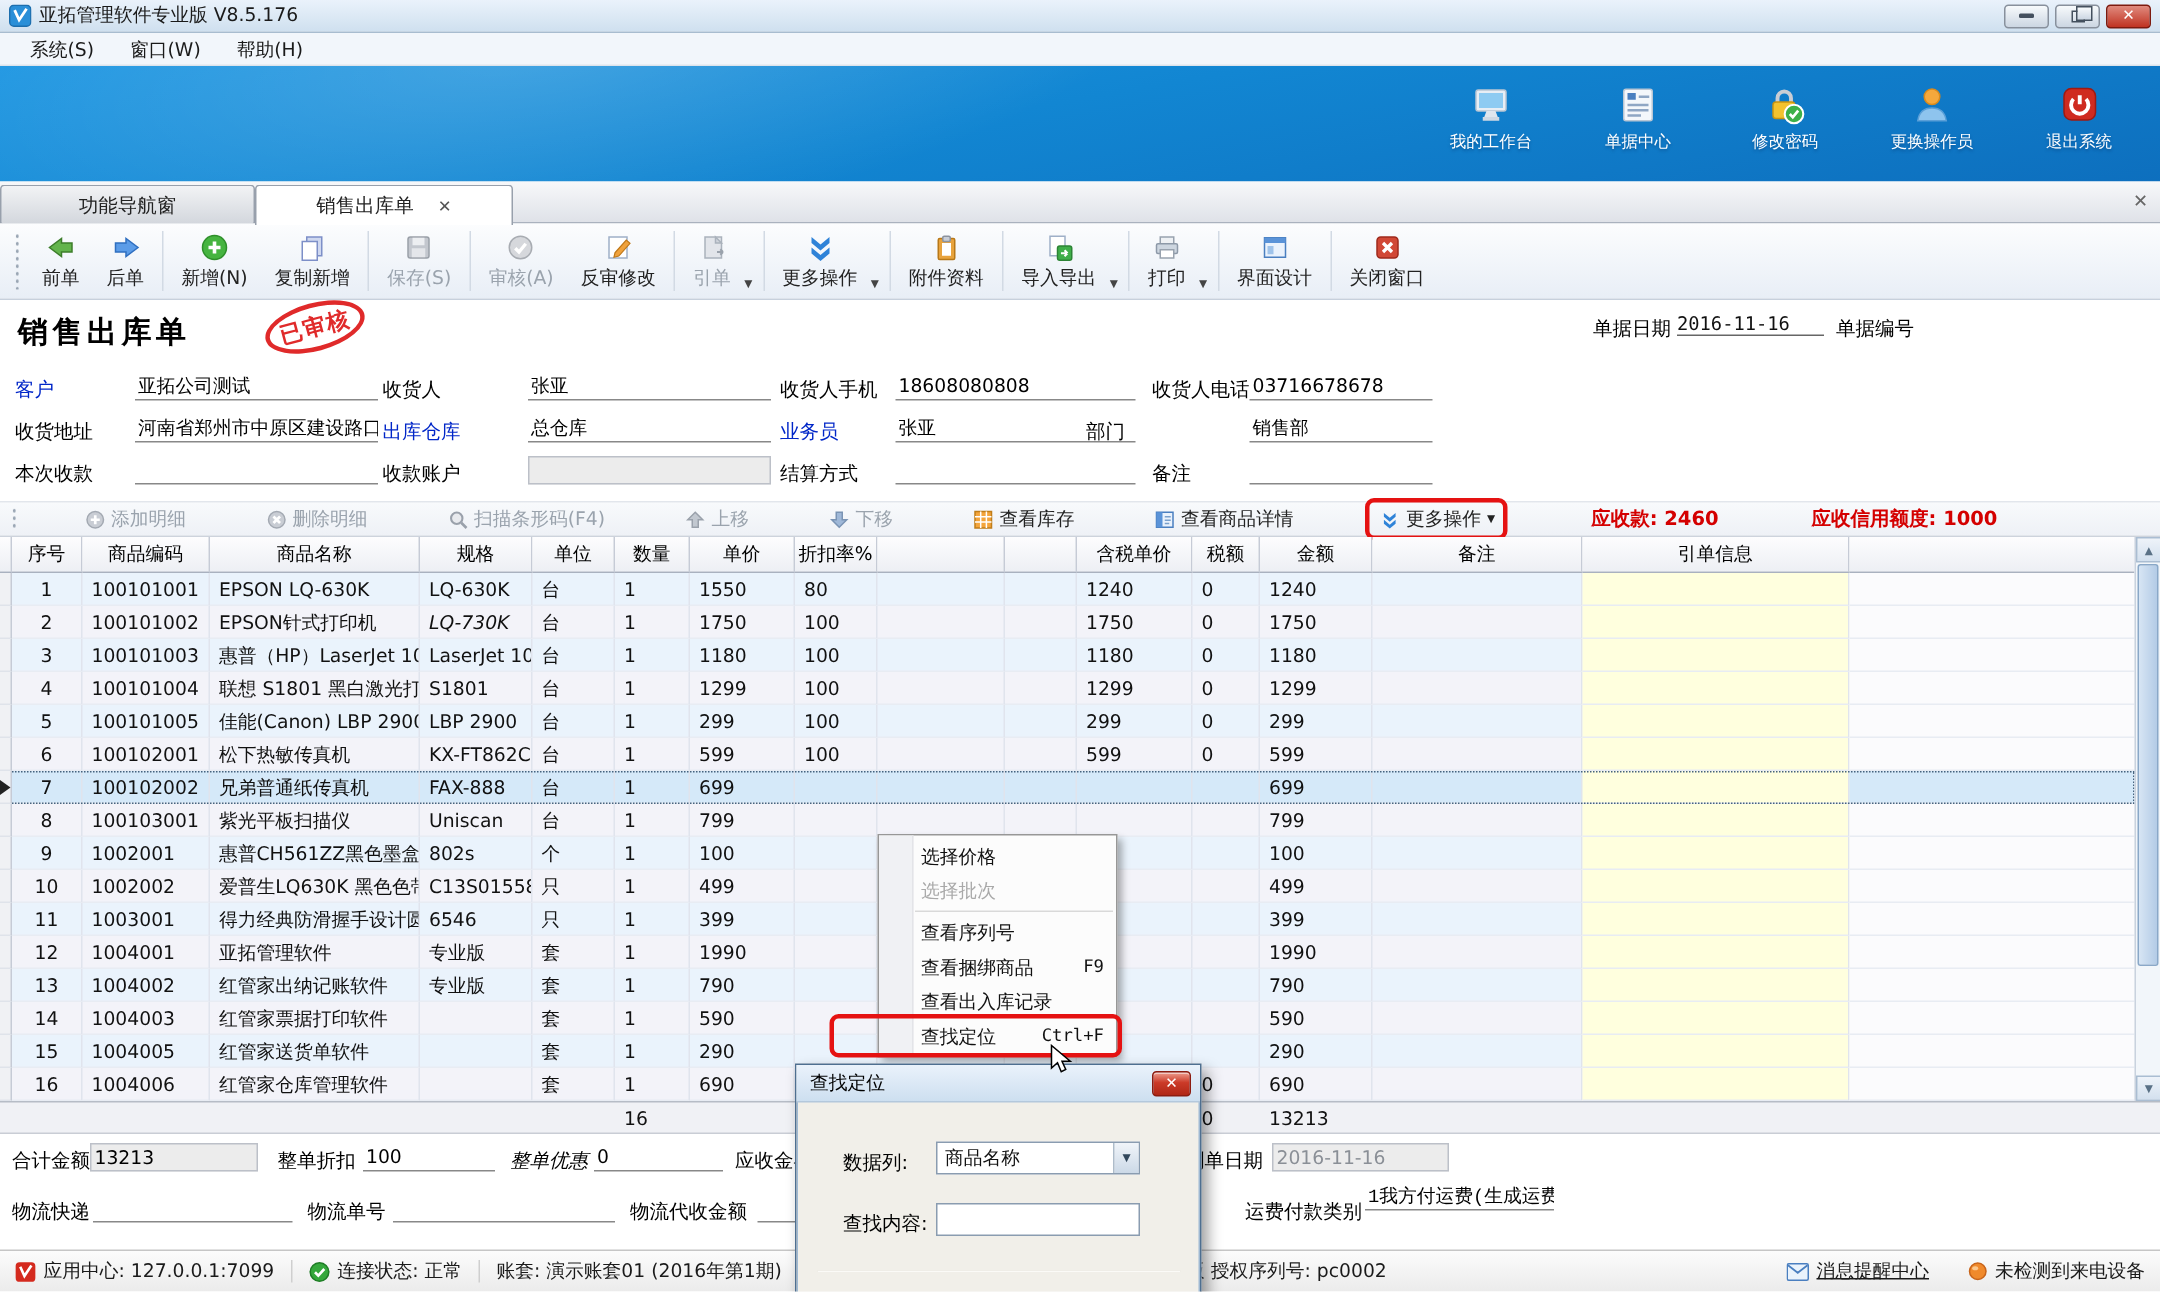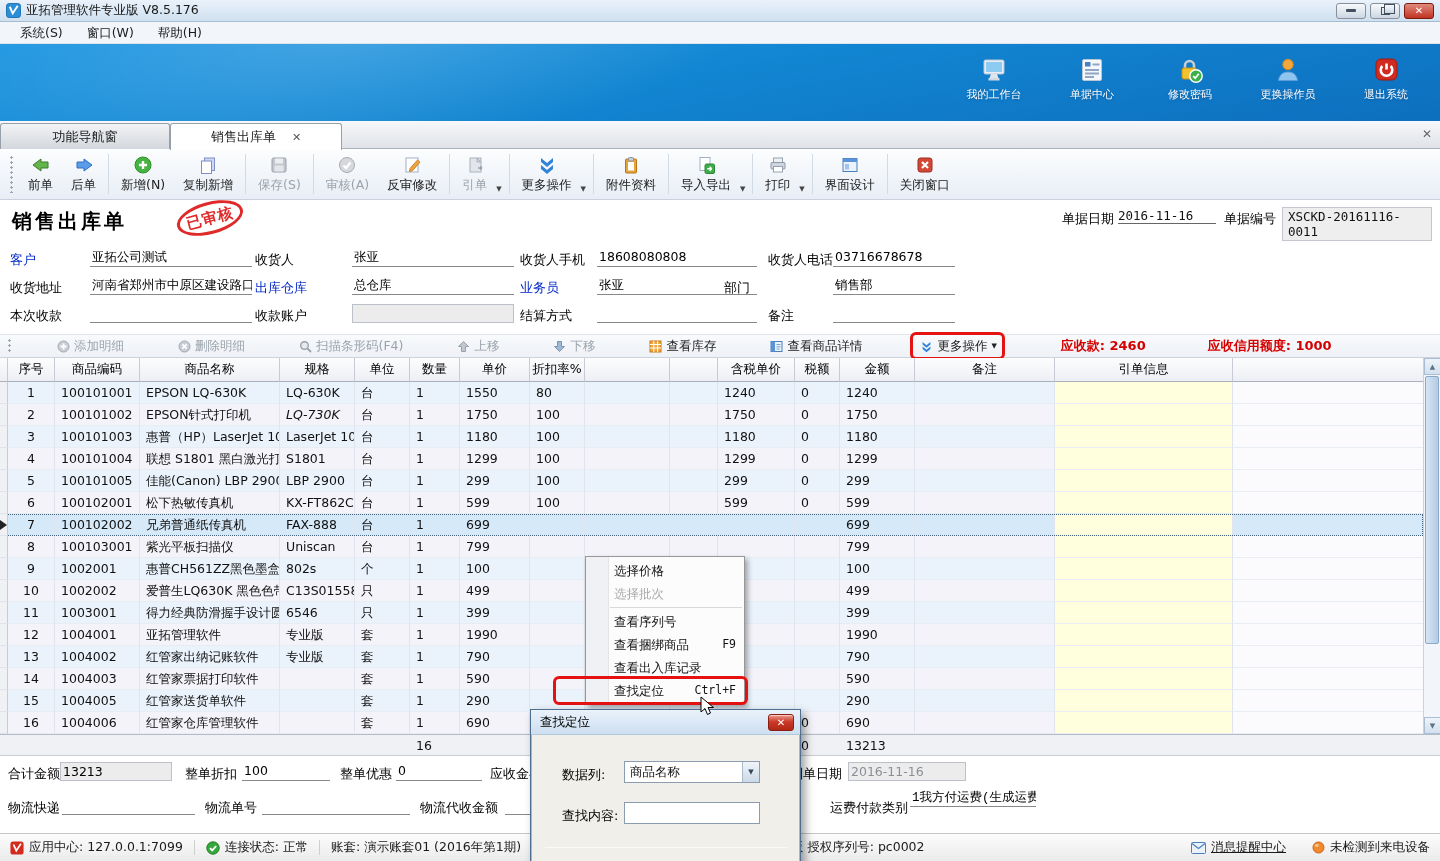--- a/index.html
+++ b/index.html
@@ -430,21 +430,20 @@
     </div>
   </div>
 
 <div class="content">
   <div class="doc-title">销售出库单</div>
   <div class="stamp">已审核</div>
 
   <div class="hdr-field" style="left:1062px;">单据日期</div>
   <div class="hdr-val u-line" style="left:1118px; width:98px;">2016-11-16</div>
   <div class="hdr-field" style="left:1224px;">单据编号</div>
-  <div class="hdr-val g-box" style="left:1282px; width:150px; top:7px;">XSCKD-20161116-0011</div>
 
   <div id="formFields">
       <div class="f-label blue" style="left: 10px; top: 51px;">客户</div>
       <div class="f-value" style="left: 90px; top: 48px; width: 162px;">亚拓公司测试</div>
       <div class="f-label" style="left: 10px; top: 79px;">收货地址</div>
       <div class="f-value" style="left: 90px; top: 76px; width: 162px;">河南省郑州市中原区建设路口</div>
       <div class="f-label" style="left: 10px; top: 107px;">本次收款</div>
       <div class="f-value" style="left: 90px; top: 104px; width: 162px;"></div>
       <div class="f-label" style="left: 255px; top: 51px;">收货人</div>
       <div class="f-value" style="left: 352px; top: 48px; width: 162px;">张亚</div>
@@ -894,21 +893,21 @@
     <div class="vs-btn" style="top:0;">▲</div>
     <div class="vs-thumb"></div>
     <div class="vs-btn" style="bottom:0;">▼</div>
   </div>
 
   <div class="footer-area" id="footerArea">
       <div class="f-label" style="left: 8px; top: 9px; text-align: right;">合计金额</div>
       <div class="f-value boxed" style="left: 60px; top: 6px; width: 112px;">13213</div>
       <div class="f-label" style="left: 185px; top: 9px;">整单折扣</div>
       <div class="f-value" style="left: 242px; top: 6px; width: 88px;">100</div>
-      <div class="f-label" style="left: 340px; top: 9px;">整单优惠</div>
+      <div class="f-label" style="left: 340px; top: 9px; font-style: italic;">整单优惠</div>
       <div class="f-value" style="left: 396px; top: 6px; width: 86px;">0</div>
       <div class="f-label" style="left: 490px; top: 9px;">应收金额</div>
       <div class="f-value boxed" style="left: 546px; top: 6px; width: 96px;">13213</div>
       <div class="f-label" style="left: 652px; top: 9px;">制单人</div>
       <div class="f-value boxed" style="left: 695px; top: 6px; width: 84px; color: rgb(138, 143, 150);">系统管理员</div>
       <div class="f-label" style="left: 790px; top: 9px;">制单日期</div>
       <div class="f-value boxed" style="left: 848px; top: 6px; width: 118px; color: rgb(138, 143, 150);">2016-11-16</div>
       <div class="f-label" style="left: 8px; top: 43px;">物流快递</div>
       <div class="f-value" style="left: 62px; top: 40px; width: 133px;"></div>
       <div class="f-label" style="left: 205px; top: 43px;">物流单号</div>

